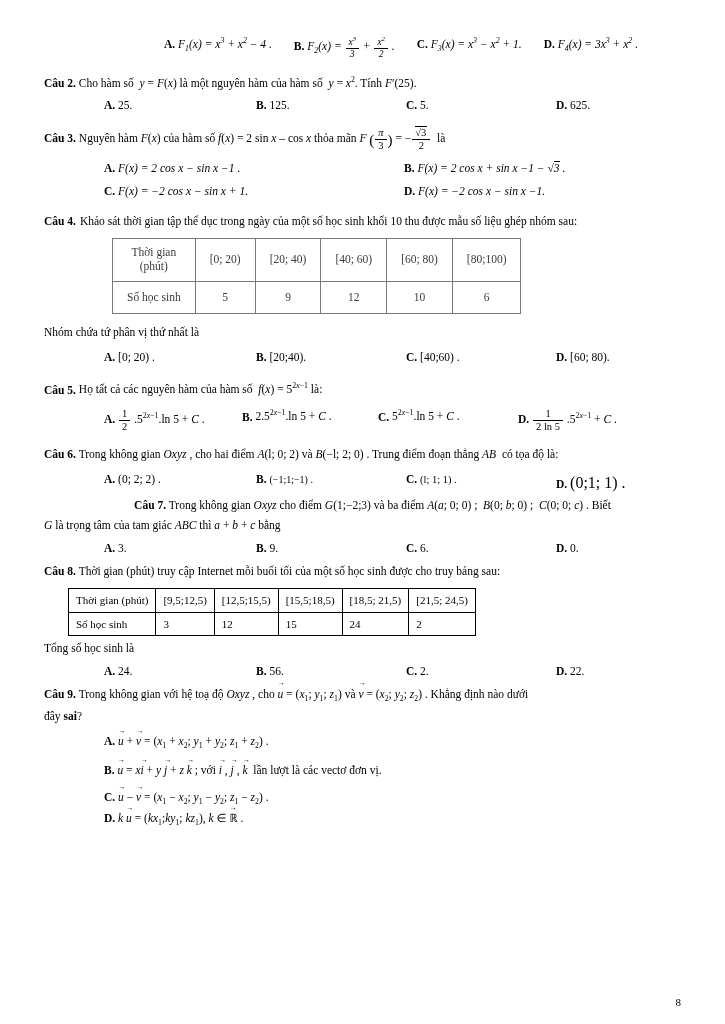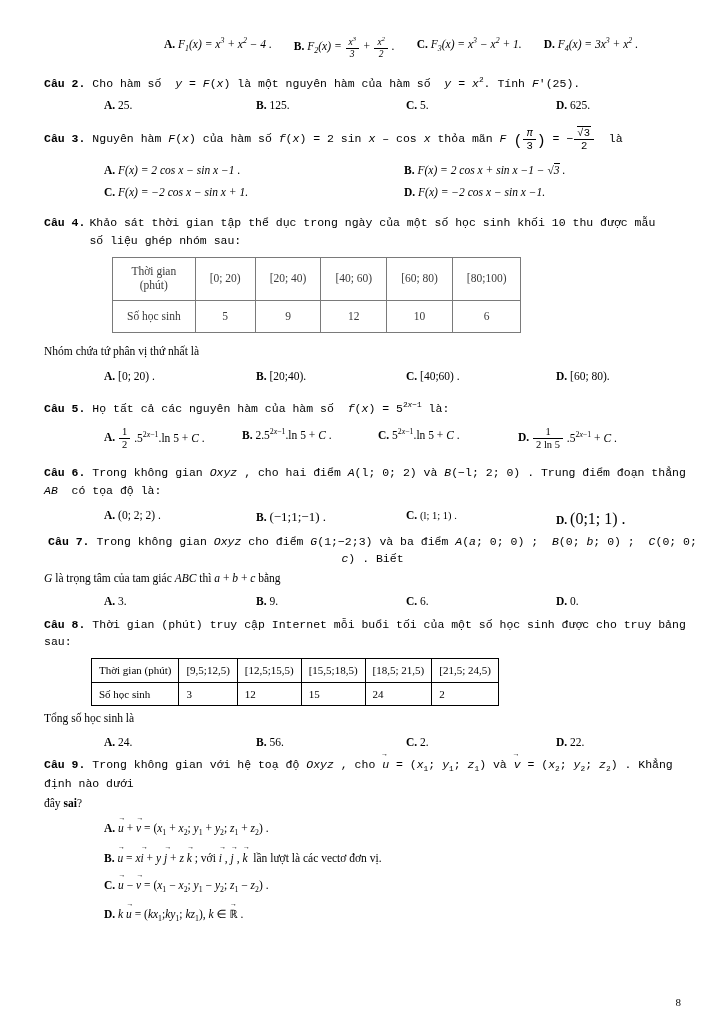--- a/index.html
+++ b/index.html
@@ -19,21 +19,20 @@
   }
   .page {
     box-sizing: border-box;
     width: 725px;
     height: 1024px;
     padding: 30px 24px 20px 44px;
     position: relative;
   }
   .q {
     margin-top: 9px;
-    font-family: Liberation Mono, monospace;
   }
   .qlabel {
     font-weight: bold;
   }
   .opts-row {
     display: flex;
     margin-top: 5px;
     margin-left: 60px;
   }
   .opts-row.tight { margin-left: 46px; }
@@ -98,21 +97,21 @@
     margin-left: 68px;
     color: #3a3a3a;
     font-size: 11.5px;
   }
   table.data.t1 td {
     padding: 7px 14px;
     border: 1px solid #7a7a7a;
   }
   table.data.t1 td.lbl { text-align: center; }
   table.data.t2 {
-    margin-left: 47px;
+    margin-left: 24px;
     border-radius: 18px;
   }
   table.data.t2 td {
     padding: 3px 7px;
     text-align: left;
   }
   .pagenum {
     position: absolute;
     right: 44px;
     bottom: 14px;
@@ -293,21 +292,21 @@
       Trong không gian <span class="it">Oxyz</span> , cho hai điểm <span class="it">A</span>(l; 0; 2) và <span class="it">B</span>(−l; 2; 0) . Trung điểm đoạn thẳng <span class="it">AB</span> &nbsp;có tọa độ là:
     </span>
   </div>
   <div class="opts-row" style="margin-top:8px;">
     <span class="opt w1">
       <span class="ol">A.</span>
       <span>(0; 2; 2) .</span>
     </span>
     <span class="opt w2">
       <span class="ol">B.</span>
-      <span style="font-size:13px;font-family:Liberation Serif, serif;">(−1;1;−1) .</span>
+      <span style="font-size:10px;font-family:Liberation Serif, serif;">(−1;1;−1) .</span>
     </span>
     <span class="opt w3">
       <span class="ol">C.</span>
       <span style="font-size:10.5px;">(l; 1; 1) .</span>
     </span>
     <span class="opt">
       <span class="ol">D.</span>
       <span style="font-size:16px;">(0;1; 1) .</span>
     </span>
   </div>
@@ -408,21 +407,21 @@
     <span>
       <span class="vec">u</span>&nbsp;= <span class="it">x</span><span class="vec">i</span>&nbsp;+ <span class="it">y</span> <span class="vec">j</span>&nbsp;+ <span class="it">z</span> <span class="vec">k</span>&nbsp;; với <span class="vec">i</span>&nbsp;, <span class="vec">j</span>&nbsp;, <span class="vec">k</span>&nbsp;&nbsp;lần lượt là các vectơ đơn vị.
     </span>
   </div>
   <div class="opt-line" style="margin-top:10px;">
     <span class="ol">C.</span>
     <span>
       <span class="vec">u</span>&nbsp;− <span class="vec">v</span>&nbsp;= (<span class="it">x</span><sub>1</sub> − <span class="it">x</span><sub>2</sub>; <span class="it">y</span><sub>1</sub> − <span class="it">y</span><sub>2</sub>; <span class="it">z</span><sub>1</sub> − <span class="it">z</span><sub>2</sub>) .
     </span>
   </div>
-  <div class="opt-line" style="margin-top:10px;">
+  <div class="opt-line" style="margin-top:2px;">
     <span class="ol">D.</span>
     <span>
       <span class="it">k</span> <span class="vec">u</span>&nbsp;= (<span class="it">kx</span><sub>1</sub>;<span class="it">ky</span><sub>1</sub>; <span class="it">kz</span><sub>1</sub>), <span class="it">k</span> ∈ <span class="vec" style="font-style:normal;">ℝ</span>&nbsp;.
     </span>
   </div>
 
   <div class="pagenum">8</div>
 </div>
 
 </body></html>

